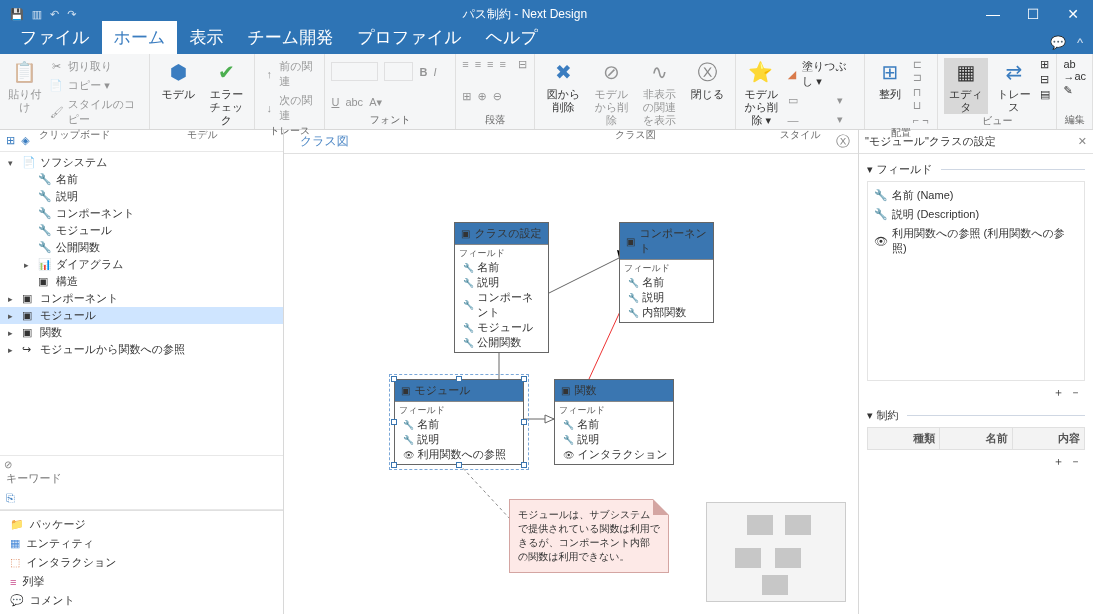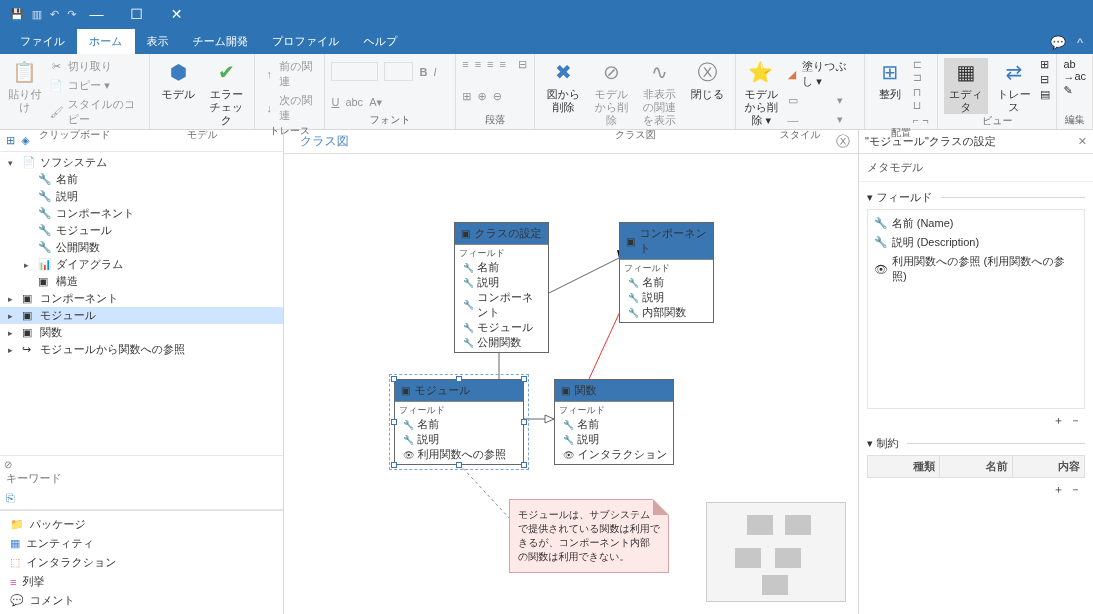--- a/index.html
+++ b/index.html
@@ -4,21 +4,21 @@
 <style>
 *{box-sizing:border-box;margin:0;padding:0;font-family:"Meiryo UI","Yu Gothic UI",sans-serif;font-size:11px;color:#333}
 body{width:1093px;height:614px;background:#fff;overflow:hidden;position:relative}
 .titlebar{height:28px;background:#2e74b5;display:flex;align-items:center;color:#fff}
 .titlebar .qat{display:flex;gap:8px;padding-left:10px}
 .titlebar .qat span{color:#d0e0f0;cursor:pointer}
 .titlebar .title{flex:1;text-align:center;color:#fff;font-size:12px}
 .titlebar .winbtns{display:flex}
 .titlebar .winbtns span{width:40px;text-align:center;color:#fff;cursor:pointer;font-size:14px}
 .menubar{height:26px;background:#2e74b5;display:flex;align-items:flex-end;padding-left:8px}
-.menubar .tab{padding:5px 12px;color:#fff;cursor:pointer;font-size:11px}
+.menubar .tab{padding:5px 12px;color:#fff;cursor:pointer;font-size:17px}
 .menubar .tab.active{background:#fff;color:#3b7dc0}
 .menubar .right{margin-left:auto;display:flex;gap:10px;padding-right:10px;padding-bottom:4px}
 .menubar .right span{color:#d0e0f0;font-size:13px}
 .ribbon{height:76px;background:#f5f6f7;border-bottom:1px solid #d8d8d8;display:flex}
 .rgroup{border-right:1px solid #e0e0e0;padding:2px 6px 0 6px;display:flex;flex-direction:column;justify-content:space-between}
 .rgroup .label{text-align:center;font-size:10px;color:#6a6a6a;padding-bottom:2px}
 .rgroup .body{flex:1;display:flex;align-items:flex-start;gap:4px;padding-top:2px}
 .bigbtn{display:flex;flex-direction:column;align-items:center;justify-content:flex-start;width:44px;cursor:pointer;color:#4a4a4a;font-size:10px;text-align:center;line-height:1.2}
 .bigbtn .icn{width:28px;height:28px;margin-bottom:2px;display:flex;align-items:center;justify-content:center;font-size:20px}
 .smallbtns{display:flex;flex-direction:column;gap:2px}
@@ -73,20 +73,21 @@
 </head>
 <body>
 
 <div class="titlebar">
   <div class="qat">
     <span>💾</span>
     <span>▥</span>
     <span>↶</span>
     <span>↷</span>
   </div>
+  <div class="title">パス制約 - Next Design</div>
   <div class="winbtns">
     <span>—</span>
     <span>☐</span>
     <span>✕</span>
   </div>
 </div>
 
 <div class="menubar">
   <div class="tab">ファイル</div>
   <div class="tab active">ホーム</div>
@@ -496,21 +497,20 @@
         <div class="mini" style="left:55px;top:72px;width:26px;height:20px"></div>
       </div>
     </div>
   </div>
 
   <div class="rightpanel">
     <div class="phdr">
         <span>"モジュール"クラスの設定</span>
         <span class="x">✕</span>
       </div>
-    <div class="tab">メタモデル</div>
     <div class="section">
       <div class="secthdr">
           <span>▾</span>
           <span>フィールド</span>
         </div>
       <div class="fieldlist" id="flist">
           <div class="row">
             <span>🔧</span>
             <span>名前 (Name)</span>
           </div>

